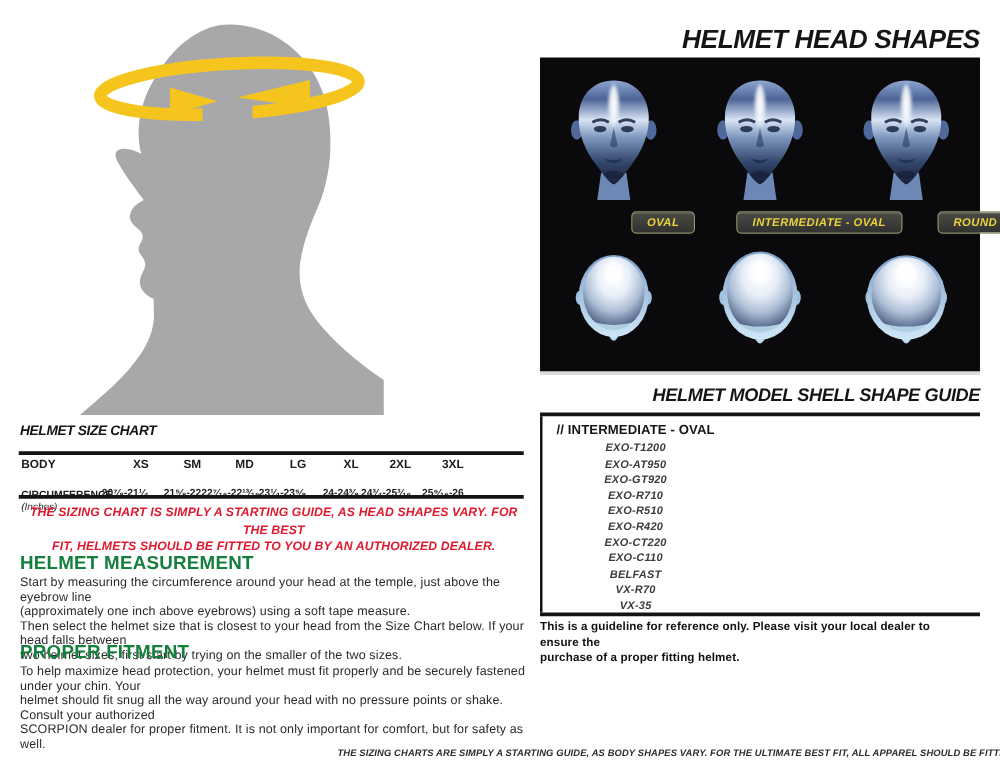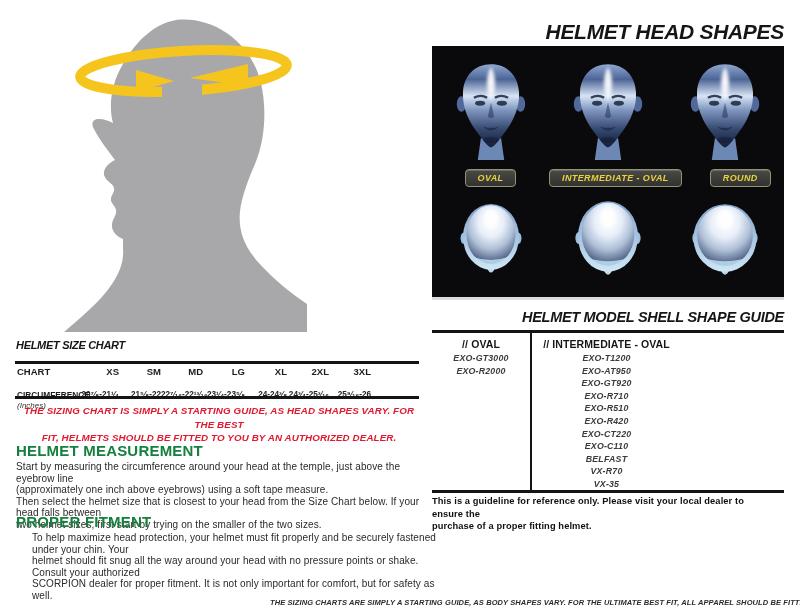--- a/index.html
+++ b/index.html
@@ -28,28 +28,28 @@
   .sc-val{font-size:8.2px;font-weight:bold;color:#222;padding-top:13px;}
   .sc-circ{font-size:8.3px;font-weight:bold;padding-top:13px;color:#1c1c1c;}
   .sc-unit{font-size:8px;font-style:italic;font-weight:normal;color:#333;}
 
   #sc-disclaimer{left:16px;top:404px;width:406px;text-align:center;
     color:#e0192f;font-weight:bold;font-style:italic;font-size:9.8px;line-height:13.5px;letter-spacing:0.1px;}
 
   #meas-title{left:16px;top:442px;font-size:15px;}
   #meas-body{left:16px;top:461px;width:414px;}
   #fit-title{left:16px;top:513px;font-size:15px;}
-  #fit-body{left:32px;top:532px;width:414px;}
+  #fit-body{left:16px;top:532px;width:414px;}
 
   
   #hs-title{left:432px;top:20px;width:352px;text-align:right;font-size:21px;}
   #hs-box{left:432px;top:46px;width:352px;height:251px;background:#0a0a0c;box-shadow:0 3px 0 rgba(0,0,0,.14);}
   .hs-row{display:flex;justify-content:space-evenly;align-items:flex-end;}
   #hs-faces{margin-top:18px;height:96px;}
-  #hs-labels{margin-top:9px;height:18px;align-items:center;}
+  #hs-labels{margin-top:9px;height:18px;align-items:center;padding-left:40px;}
   #hs-tops{margin-top:8px;height:92px;align-items:center;}
   .hs-cell{flex:0 0 117px;display:flex;justify-content:center;align-items:flex-end;}
   #hs-labels .hs-cell{align-items:center;}
   #hs-tops .hs-cell{align-items:center;}
   .shape-label{
     background:linear-gradient(#4a4a46,#313130);
     border:1px solid #93936f;border-radius:4px;
     color:#ead23c;font-weight:bold;font-style:italic;font-size:9px;letter-spacing:0.4px;
     height:16px;display:flex;align-items:center;justify-content:center;
     padding:0 12px;white-space:nowrap;box-shadow:inset 0 1px 0 rgba(255,255,255,.18);
@@ -138,21 +138,21 @@
       <polygon fill="#f6c51d" points="100,62 100,84 138,73"></polygon>
       <polygon fill="#f6c51d" points="212,56 212,78 154,70"></polygon>
     </g>
   </svg>
 </div>
 
 <div id="sc-title" class="abs title-ital">HELMET SIZE CHART</div>
 <div id="sc-rule-top" class="abs"></div>
 <div id="sc-table" class="abs">
   <div class="sc-row">
-    <div class="sc-label-col sc-head">CHART</div>
+    <div class="sc-label-col sc-head">BODY</div>
     <div class="sc-col sc-head">XS</div>
     <div class="sc-col sc-head">SM</div>
     <div class="sc-col sc-head">MD</div>
     <div class="sc-col sc-head">LG</div>
     <div class="sc-col sc-head">XL</div>
     <div class="sc-col sc-head">2XL</div>
     <div class="sc-col sc-head">3XL</div>
   </div>
   <div class="sc-row">
     <div class="sc-label-col sc-circ">
@@ -282,25 +282,20 @@
         <ellipse cx="50" cy="49" rx="37" ry="40" fill="url(#g-dome)"></ellipse>
         <ellipse cx="50" cy="28" rx="13" ry="15" fill="url(#g-blaze)" filter="url(#f-soft)"></ellipse>
         <path d="M20,78 Q50,102 80,78 Q50,88 20,78 Z" fill="#bfe0f2" opacity=".85"></path>
       </svg>
     </div>
   </div>
 </div>
 
 <div id="sg-title" class="abs title-ital">HELMET MODEL SHELL SHAPE GUIDE</div>
 <div id="sg-table" class="abs">
-  <div class="sg-col sg-col1">
-    <div class="sg-head">// OVAL</div>
-    <div class="sg-item">EXO-GT3000</div>
-    <div class="sg-item">EXO-R2000</div>
-  </div>
   <div class="sg-col sg-col2">
     <div class="sg-head">// INTERMEDIATE - OVAL</div>
     <div class="sg-item">EXO-T1200</div>
     <div class="sg-item">EXO-AT950</div>
     <div class="sg-item">EXO-GT920</div>
     <div class="sg-item">EXO-R710</div>
     <div class="sg-item">EXO-R510</div>
     <div class="sg-item">EXO-R420</div>
     <div class="sg-item">EXO-CT220</div>
     <div class="sg-item">EXO-C110</div>

